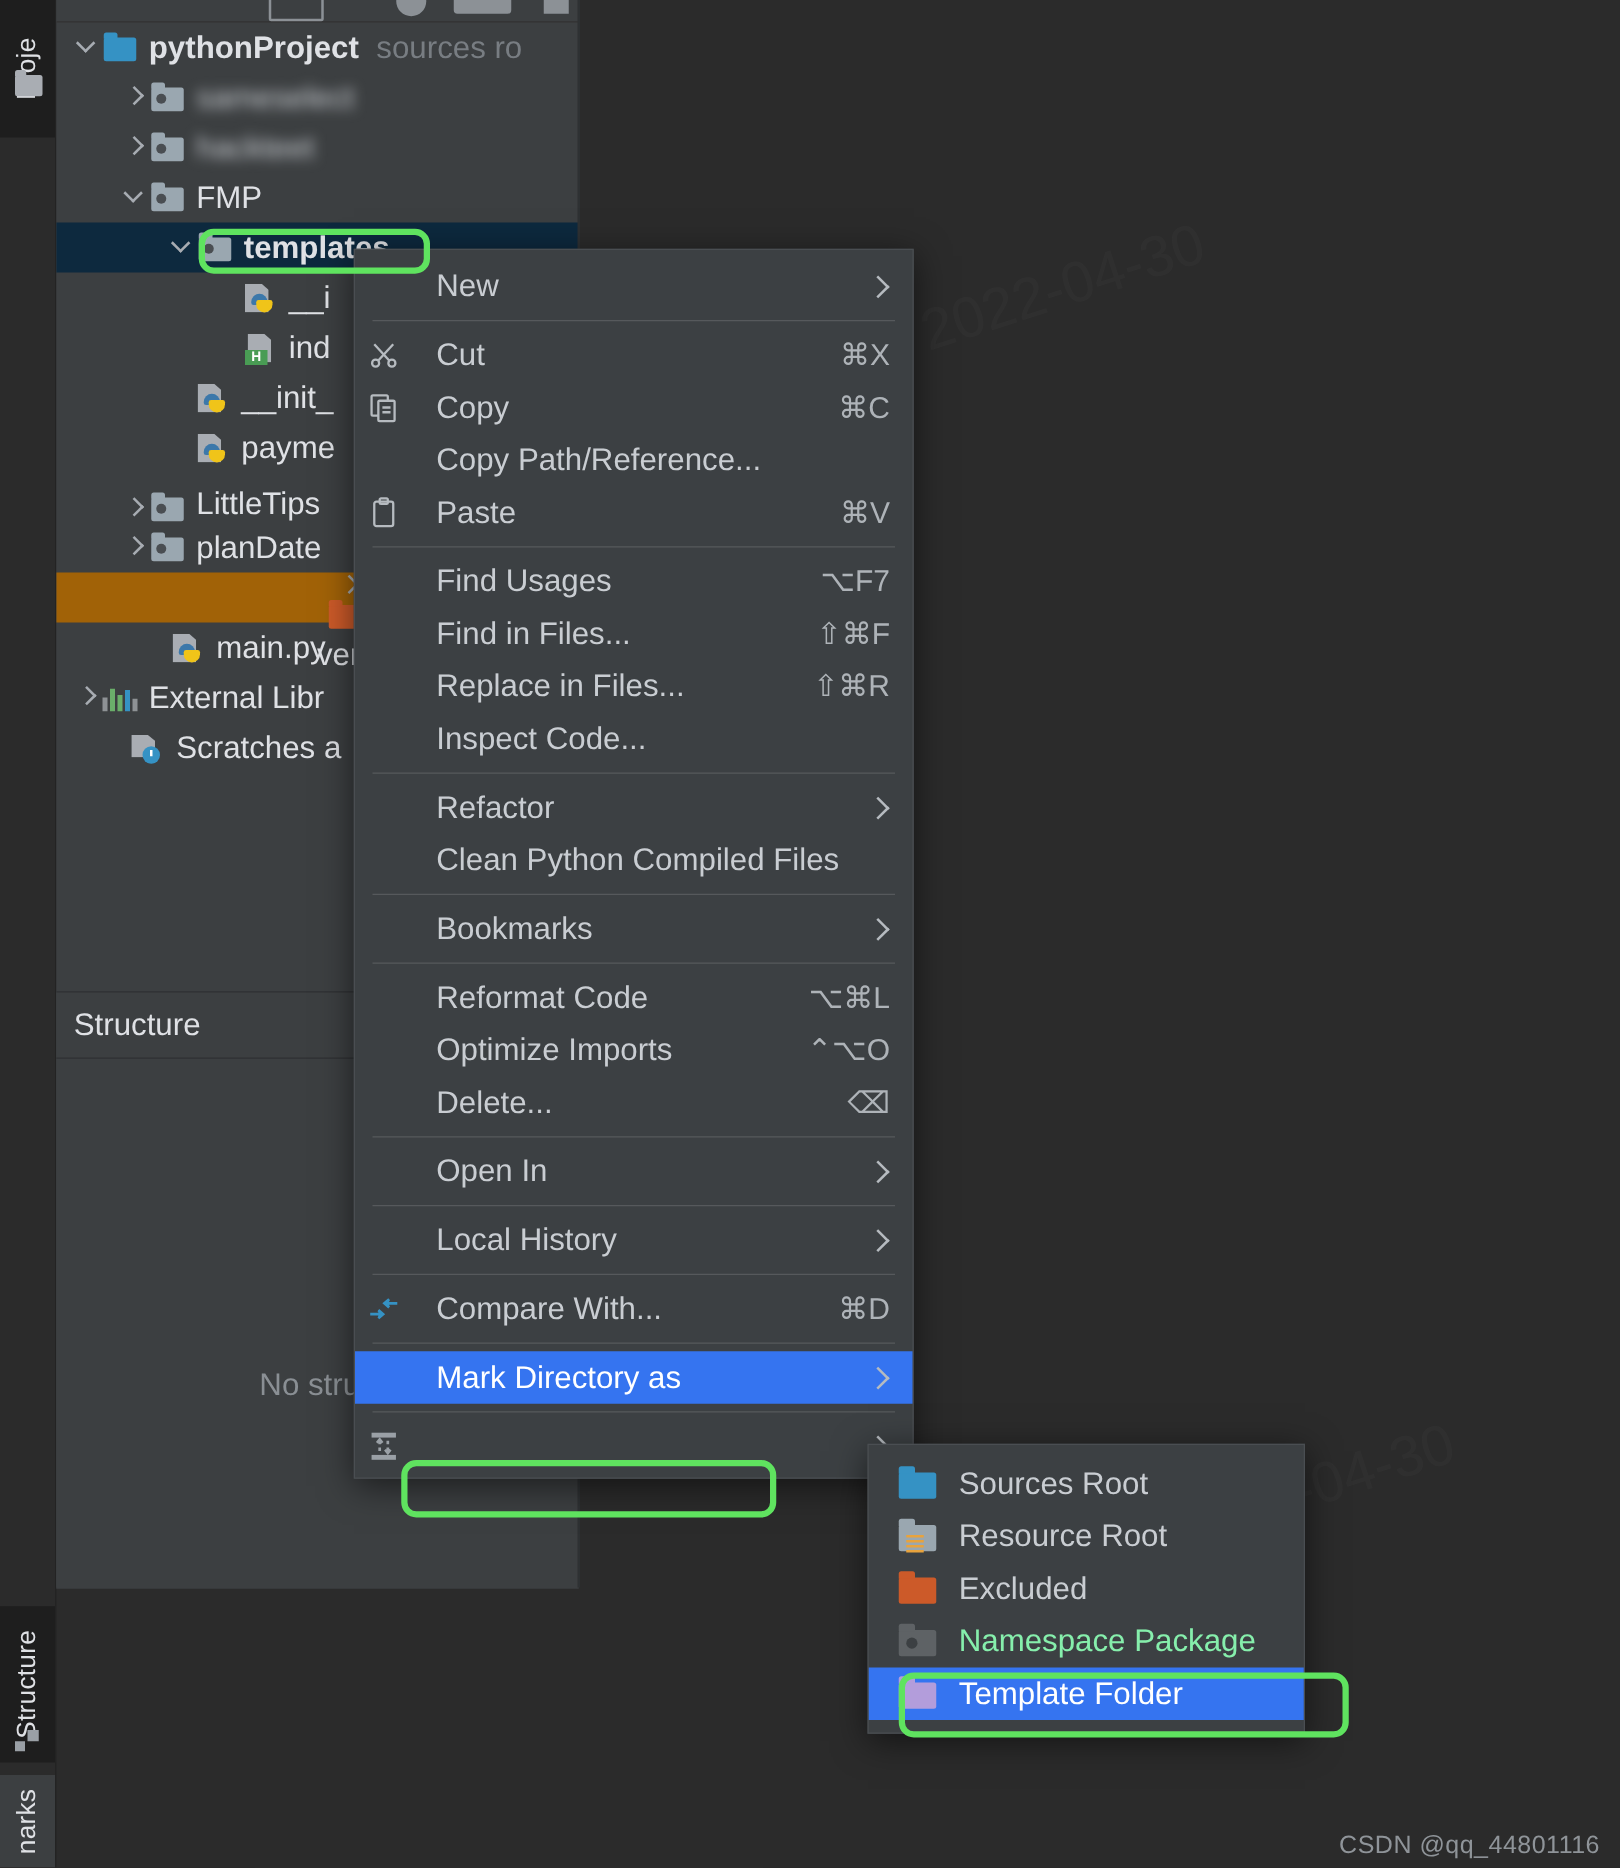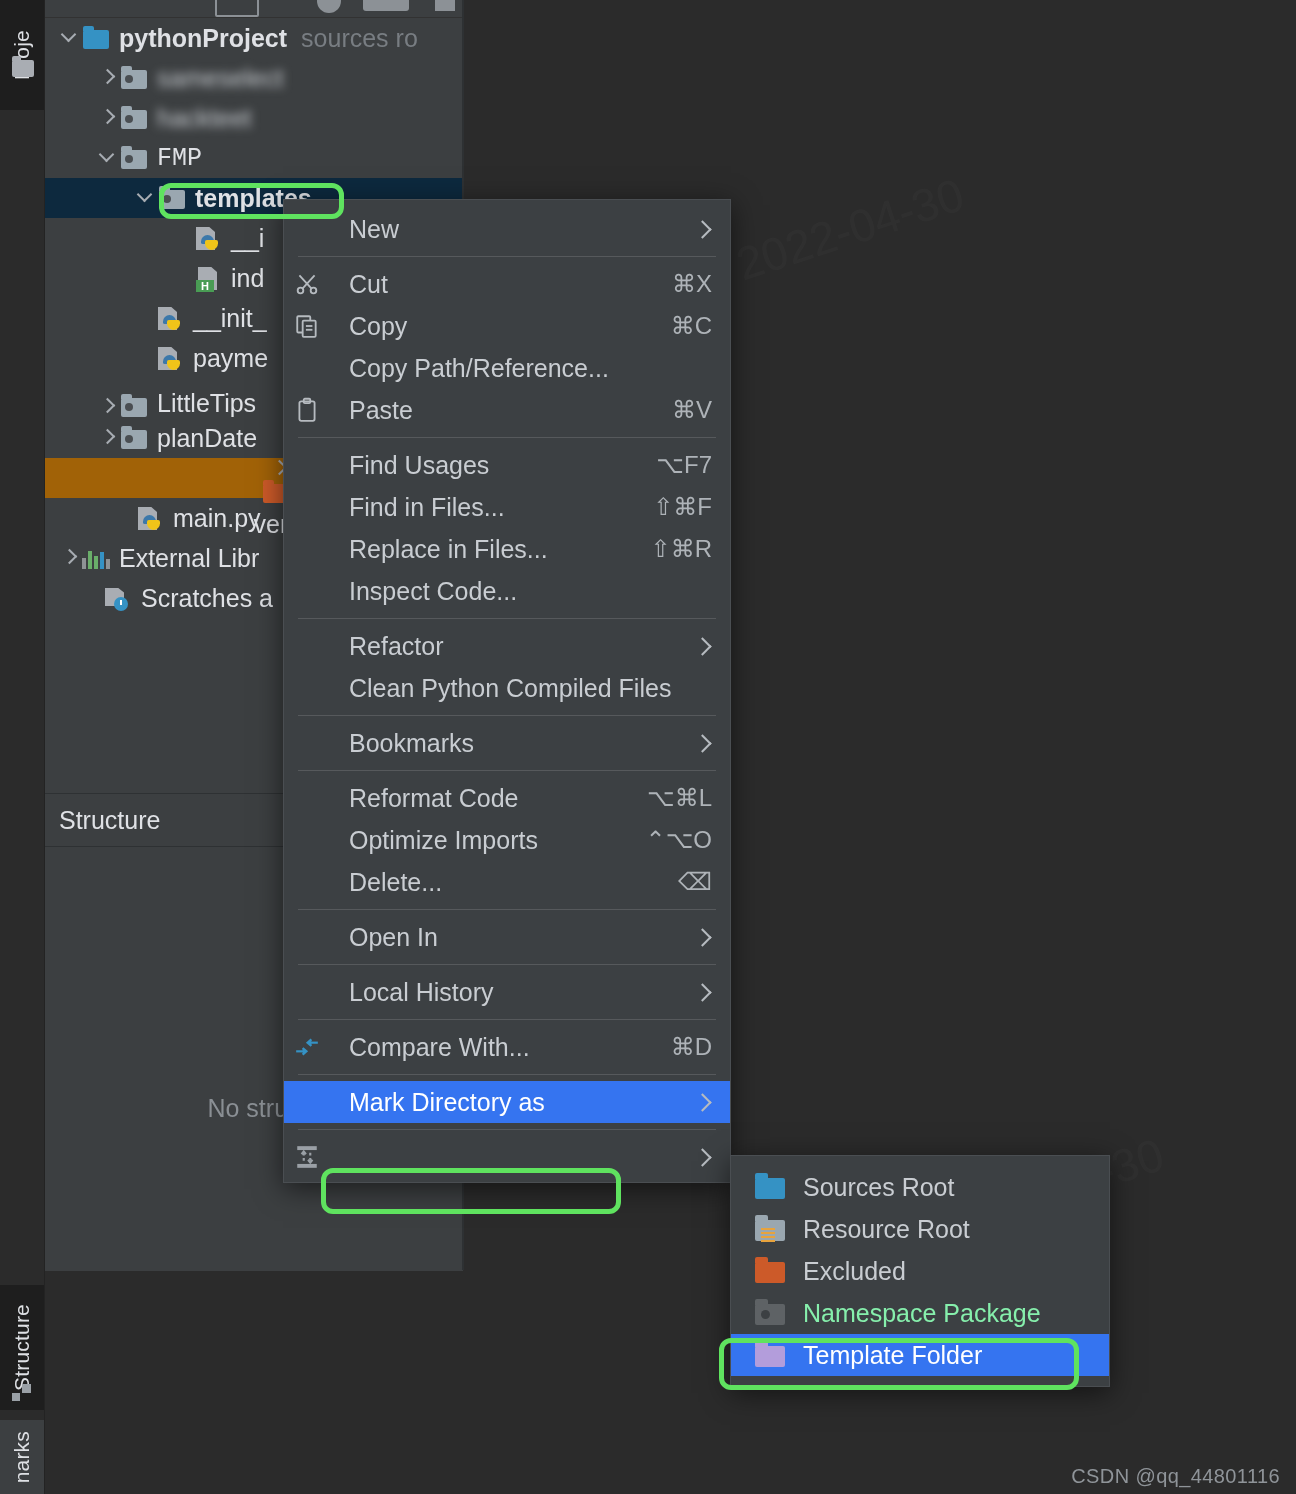--- a/index.html
+++ b/index.html
@@ -153,21 +153,21 @@
   svg.mg{ width:26px; height:26px; display:block; }
 
   
   .anno{
     position:absolute; border:5px solid #5FE35F; border-radius:12px;
     pointer-events:none; box-sizing:border-box;
   }
 
   
   .submenu{
-    position:absolute; left:730px; top:1155px; width:380px;
+    position:absolute; left:694px; top:1155px; width:350px;
     background:#3C4043; border:1px solid #4A4E52;
     box-shadow:0 6px 26px rgba(0,0,0,.55);
     padding:10px 0 10px 0; box-sizing:border-box;
   }
   .smi{
     position:relative; height:42px; display:flex; align-items:center;
     color:#C9CDD2; font-size:25px;
   }
   .smi .sicon{ width:34px; height:26px; margin-left:24px; margin-right:14px; position:relative; flex:0 0 34px;}
   .smi.disabled{ color:#86efac; }
@@ -254,21 +254,21 @@
       </div>
 
       <div class="trow" style="padding-left:52px;">
         <div class="arrow"></div>
         <div class="ficon">
             <div class="fold gray"></div>
           </div>
         <span class="tlabel blur-txt">hackteet</span>
       </div>
 
-      <div class="trow" style="padding-left:52px;font-family:Liberation Mono, monospace;">
+      <div class="trow" style="padding-left:52px;">
         <div class="arrow down"></div>
         <div class="ficon">
             <div class="fold gray"></div>
           </div>
         <span class="tlabel">FMP</span>
       </div>
 
       <div class="trow sel-blue" style="padding-left:90px;">
         <div class="arrow down"></div>
         <div class="ficon">

